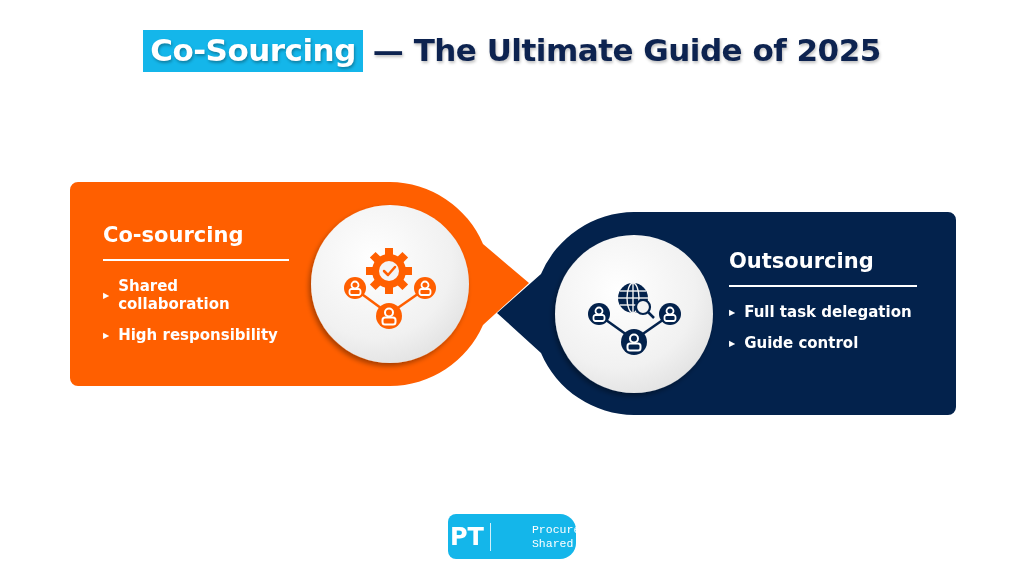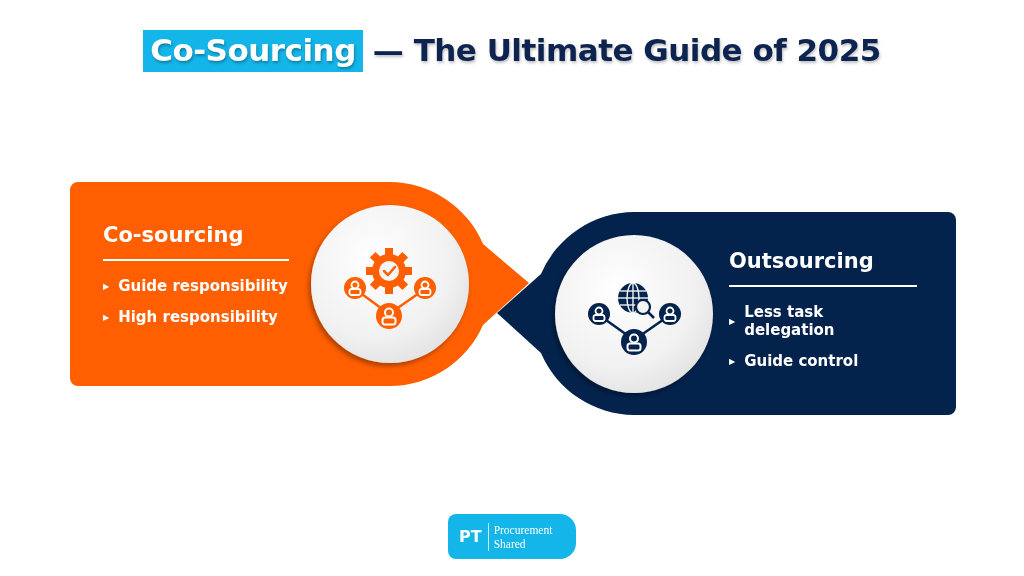--- a/index.html
+++ b/index.html
@@ -23,23 +23,23 @@
   .panel-title { font-size: 21px; letter-spacing: 0; }
   .divider { height: 2px; background: #ffffff; margin-top: 12px; }
   ul.bullets { list-style: none; margin: 16px 0 0 0; padding: 0; }
   ul.bullets li { font-size: 15px; margin-bottom: 13px; display: flex; align-items: center; }
   ul.bullets li .arrow { font-size: 8px; margin-right: 9px; display: inline-block; }
   .logo {
     position: absolute; left: 448px; top: 514px; width: 128px; height: 45px;
     background: #14b6ea; border-radius: 8px 16px 16px 8px;
     display: flex; align-items: center; color: #ffffff;
   }
-  .logo .pt { font-weight: bold; font-size: 16px; padding-left: 11px; padding-right: 6px;
+  .logo .pt { font-weight: bold; font-size: 24px; padding-left: 2px; padding-right: 6px;
     border-right: 1px solid rgba(255,255,255,0.8); height: 28px; line-height: 28px; }
-  .logo .name { font-size: 11.5px; line-height: 14px; padding-left: 5px; font-family: Liberation Serif, serif; }
+  .logo .name { font-size: 11.5px; line-height: 14px; padding-left: 5px; font-family: Liberation Mono, monospace; margin-left: 36px; }
 </style>
 </head>
 <body>
 
 <div class="title">
   <span class="hl">Co-Sourcing</span><span class="rest">— The Ultimate Guide of 2025</span>
 </div>
 
 <svg class="shapes" width="1024" height="576" viewBox="0 0 1024 576">
   <defs>
@@ -129,36 +129,36 @@
     </g>
   </g>
 </svg>
 
 <div class="panel-text" style="left:103px; top:223px; width:186px;">
   <div class="panel-title">Co-sourcing</div>
   <div class="divider"></div>
   <ul class="bullets">
     <li>
         <span class="arrow">▶</span>
-        <span>Guide responsibility</span>
+        <span>Shared collaboration</span>
       </li>
     <li>
         <span class="arrow">▶</span>
         <span>High responsibility</span>
       </li>
   </ul>
 </div>
 
 <div class="panel-text" style="left:729px; top:249px; width:188px;">
   <div class="panel-title">Outsourcing</div>
   <div class="divider"></div>
   <ul class="bullets">
     <li>
         <span class="arrow">▶</span>
-        <span>Less task delegation</span>
+        <span>Full task delegation</span>
       </li>
     <li>
         <span class="arrow">▶</span>
         <span>Guide control</span>
       </li>
   </ul>
 </div>
 
 <div class="logo">
   <span class="pt">PT</span>

